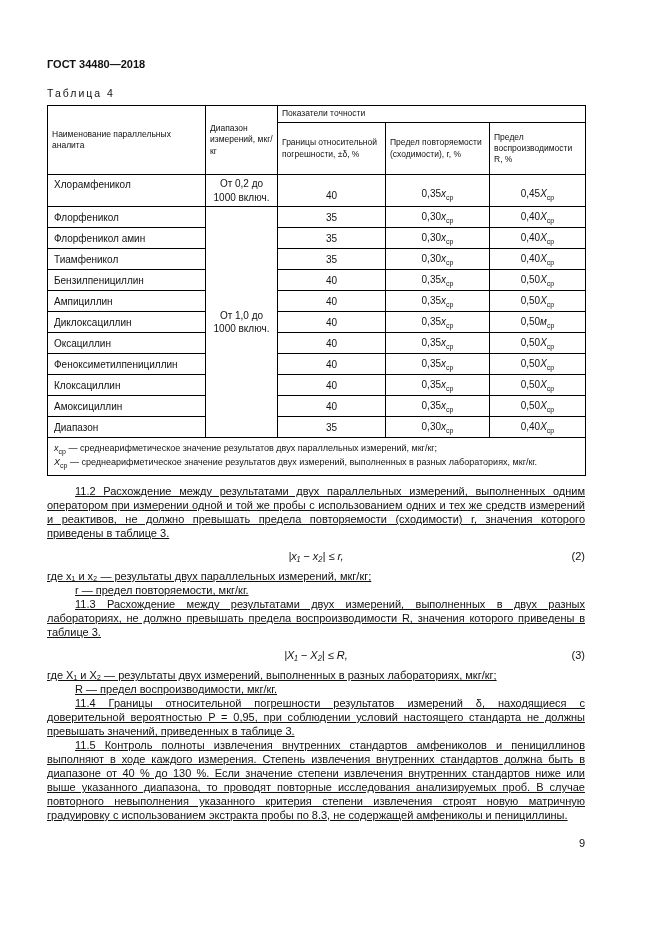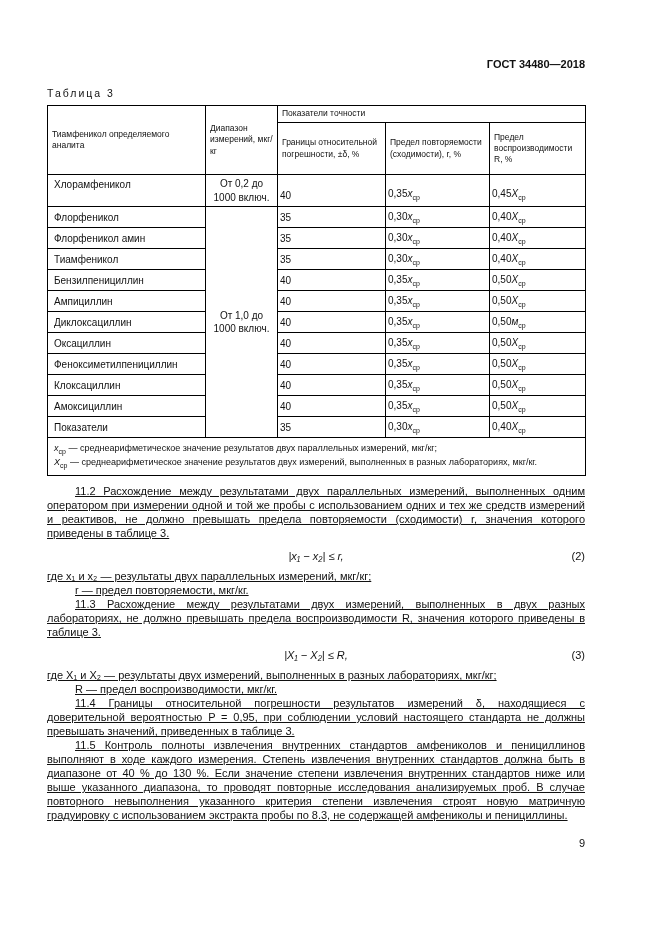--- a/index.html
+++ b/index.html
@@ -11,21 +11,20 @@
   }
   .page {
     position: relative;
     width: 661px;
     min-height: 936px;
     background: #fff;
     padding: 58px 76px 30px 47px;
     overflow: hidden;
   }
   .doc-code {
-    text-align: right;
     font-weight: bold;
     font-size: 11px;
     margin-bottom: 17px;
   }
   .table-label {
     font-size: 10.5px;
     letter-spacing: 2px;
     margin-bottom: 6px;
   }
   table.gost {
@@ -54,21 +53,21 @@
   }
   td.range {
     font-size: 10px;
     line-height: 1.35;
     text-align: center;
     vertical-align: middle;
     padding: 2px 3px;
   }
   td.val {
     font-size: 10px;
-    text-align: left;
+    text-align: center;
     vertical-align: middle;
     padding: 2px;
   }
   tbody tr.datarow { height: 21px; }
   tr.row-first { height: 40px; }
   tr.row-first td.name { vertical-align: top; padding-top: 4px; margin-top: 46px; }
   tr.row-first td.val { vertical-align: bottom; padding-bottom: 5px; }
   i.var { font-style: italic; }
   sub { font-size: 7px; }
   td.fncell {
@@ -105,33 +104,33 @@
     margin-top: 14px;
   }
 </style>
 </head>
 <body>
 
 <div class="page">
 
   <div class="doc-code">ГОСТ 34480—2018</div>
 
-  <div class="table-label">Таблица 3</div>
+  <div class="table-label">Таблица 4</div>
 
   <table class="gost">
     <colgroup>
       <col style="width:158px">
         <col style="width:72px">
         <col style="width:108px">
         <col style="width:104px">
         <col style="width:96px">
     </colgroup>
     <thead>
       <tr class="ghr">
-        <th class="hc hb" rowspan="2">Тиамфеникол определяемого аналита</th>
+        <th class="hc hb" rowspan="2">Наименование параллельных аналита</th>
         <th class="hc hb" rowspan="2">Диапазон измерений, мкг/кг</th>
         <th class="hc" colspan="3">Показатели точности</th>
       </tr>
       <tr class="shr">
         <th class="hc hb">Границы относительной погрешности, ±δ, %</th>
         <th class="hc hb">Предел повторяемости (сходимости), r, %</th>
         <th class="hc hb">Предел воспроизводимости R, %</th>
       </tr>
     </thead>
     <tbody>
@@ -197,21 +196,21 @@
         <td class="val"><span>0,35</span><i class="var">x</i><sub>ср</sub></td>
         <td class="val"><span>0,50</span><i class="var">X</i><sub>ср</sub></td>
       </tr>
       <tr class="datarow">
         <td class="name">Амоксициллин</td>
         <td class="val">40</td>
         <td class="val"><span>0,35</span><i class="var">x</i><sub>ср</sub></td>
         <td class="val"><span>0,50</span><i class="var">X</i><sub>ср</sub></td>
       </tr>
       <tr class="datarow">
-        <td class="name">Показатели</td>
+        <td class="name">Диапазон</td>
         <td class="val">35</td>
         <td class="val"><span>0,30</span><i class="var">x</i><sub>ср</sub></td>
         <td class="val"><span>0,40</span><i class="var">X</i><sub>ср</sub></td>
       </tr>
       <tr>
         <td class="fncell" colspan="5">
           <div class="fn"><i class="var">x</i><sub>ср</sub><span> — среднеарифметическое значение результатов двух параллельных измерений, мкг/кг;</span></div>
           <div class="fn"><i class="var">X</i><sub>ср</sub><span> — среднеарифметическое значение результатов двух измерений, выполненных в разных лабораториях, мкг/кг.</span></div>
         </td>
       </tr>

